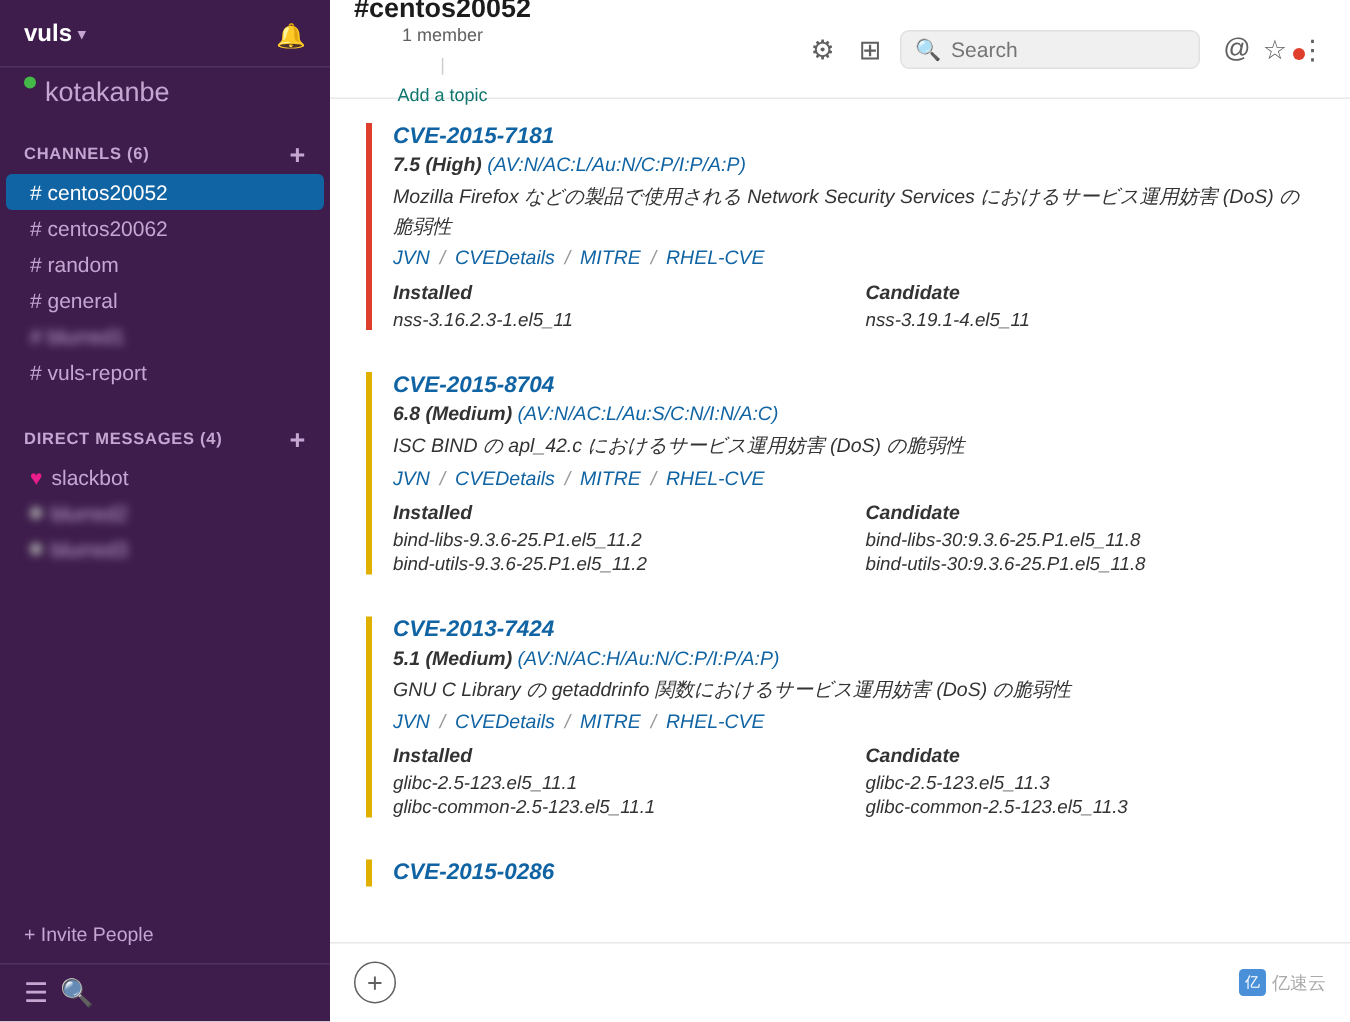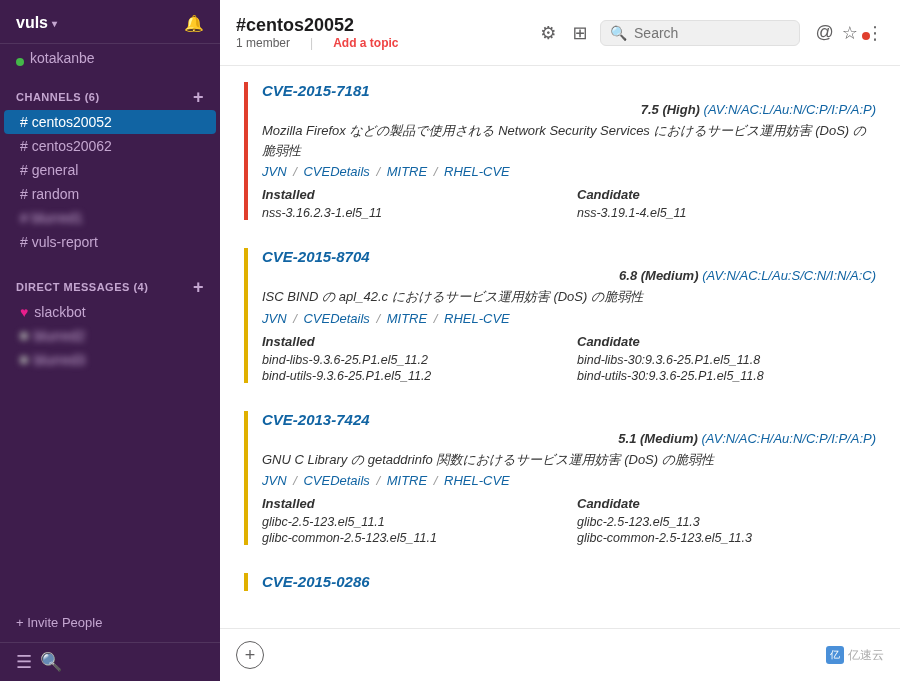--- a/index.html
+++ b/index.html
@@ -27,24 +27,24 @@
       font-weight: 700;
       font-size: 16px;
       display: flex;
       align-items: center;
       gap: 4px;
     }
     .workspace-name .chevron { font-size: 10px; color: #c4a6d0; }
     .bell-icon { color: #c4a6d0; font-size: 16px; cursor: pointer; }
     .user-status {
       padding: 6px 16px;
-      font-size: 14px;
-      color: #c4a6d0;
-      display: flex;
-      align-items: flex-end;
+      font-size: 18px;
+      color: #c4a6d0;
+      display: flex;
+      align-items: flex-start;
       gap: 6px;
     }
     .status-dot { width: 8px; height: 8px; border-radius: 50%; background: #44b849; display: inline-block; }
 
     .section-header {
       padding: 16px 16px 4px;
       display: flex;
       align-items: center;
       justify-content: space-between;
       font-size: 11px;
@@ -126,24 +126,25 @@
     .channel-title {
       font-size: 18px;
       font-weight: 700;
       color: #1d1c1d;
     }
     .channel-meta {
       font-size: 12px;
       color: #616061;
       display: flex;
       align-items: center;
-      gap: 20px;
+      gap: 6px;
+      flex-direction: column;
     }
     .channel-meta .sep { color: #ccc; }
-    .channel-meta .add-topic { color: #ef4444; cursor: pointer; font-weight: bold; }
+    .channel-meta .add-topic { color: #0f766e; cursor: pointer; }
 
     .header-spacer { flex: 1; }
     .header-icon { color: #616061; font-size: 18px; cursor: pointer; margin-left: 4px; }
 
     .search-box {
       display: flex;
       align-items: center;
       background: #f0f0f0;
       border: 1px solid #e0e0e0;
       border-radius: 6px;
@@ -183,21 +184,20 @@
       font-weight: 700;
       color: #1164A3;
       cursor: pointer;
       text-decoration: none;
     }
 
     .cve-score {
       font-size: 13px;
       color: #333;
       margin: 2px 0 4px;
-      text-align: right;
     }
     .cve-score .label { font-weight: 700; }
     .cve-score .vector { color: #1164A3; }
 
     .cve-desc {
       font-size: 13px;
       color: #333;
       line-height: 1.5;
       margin-bottom: 4px;
     }
@@ -305,22 +305,22 @@
   </div>
 
   <div class="section-header">
     <span>CHANNELS (6)</span>
     <span class="section-add">+</span>
   </div>
 
   <div id="channels-list">
   <div class="channel-item active"># centos20052</div>
       <div class="channel-item"># centos20062</div>
+      <div class="channel-item"># random</div>
       <div class="channel-item"># general</div>
-      <div class="channel-item"># random</div>
       <div class="channel-item blurred"># blurred1</div>
       <div class="channel-item"># vuls-report</div>
     </div>
 
   <div class="dm-section">
     <div class="section-header">
       <span>DIRECT MESSAGES (4)</span>
       <span class="section-add">+</span>
     </div>
     <div id="dms-list">

